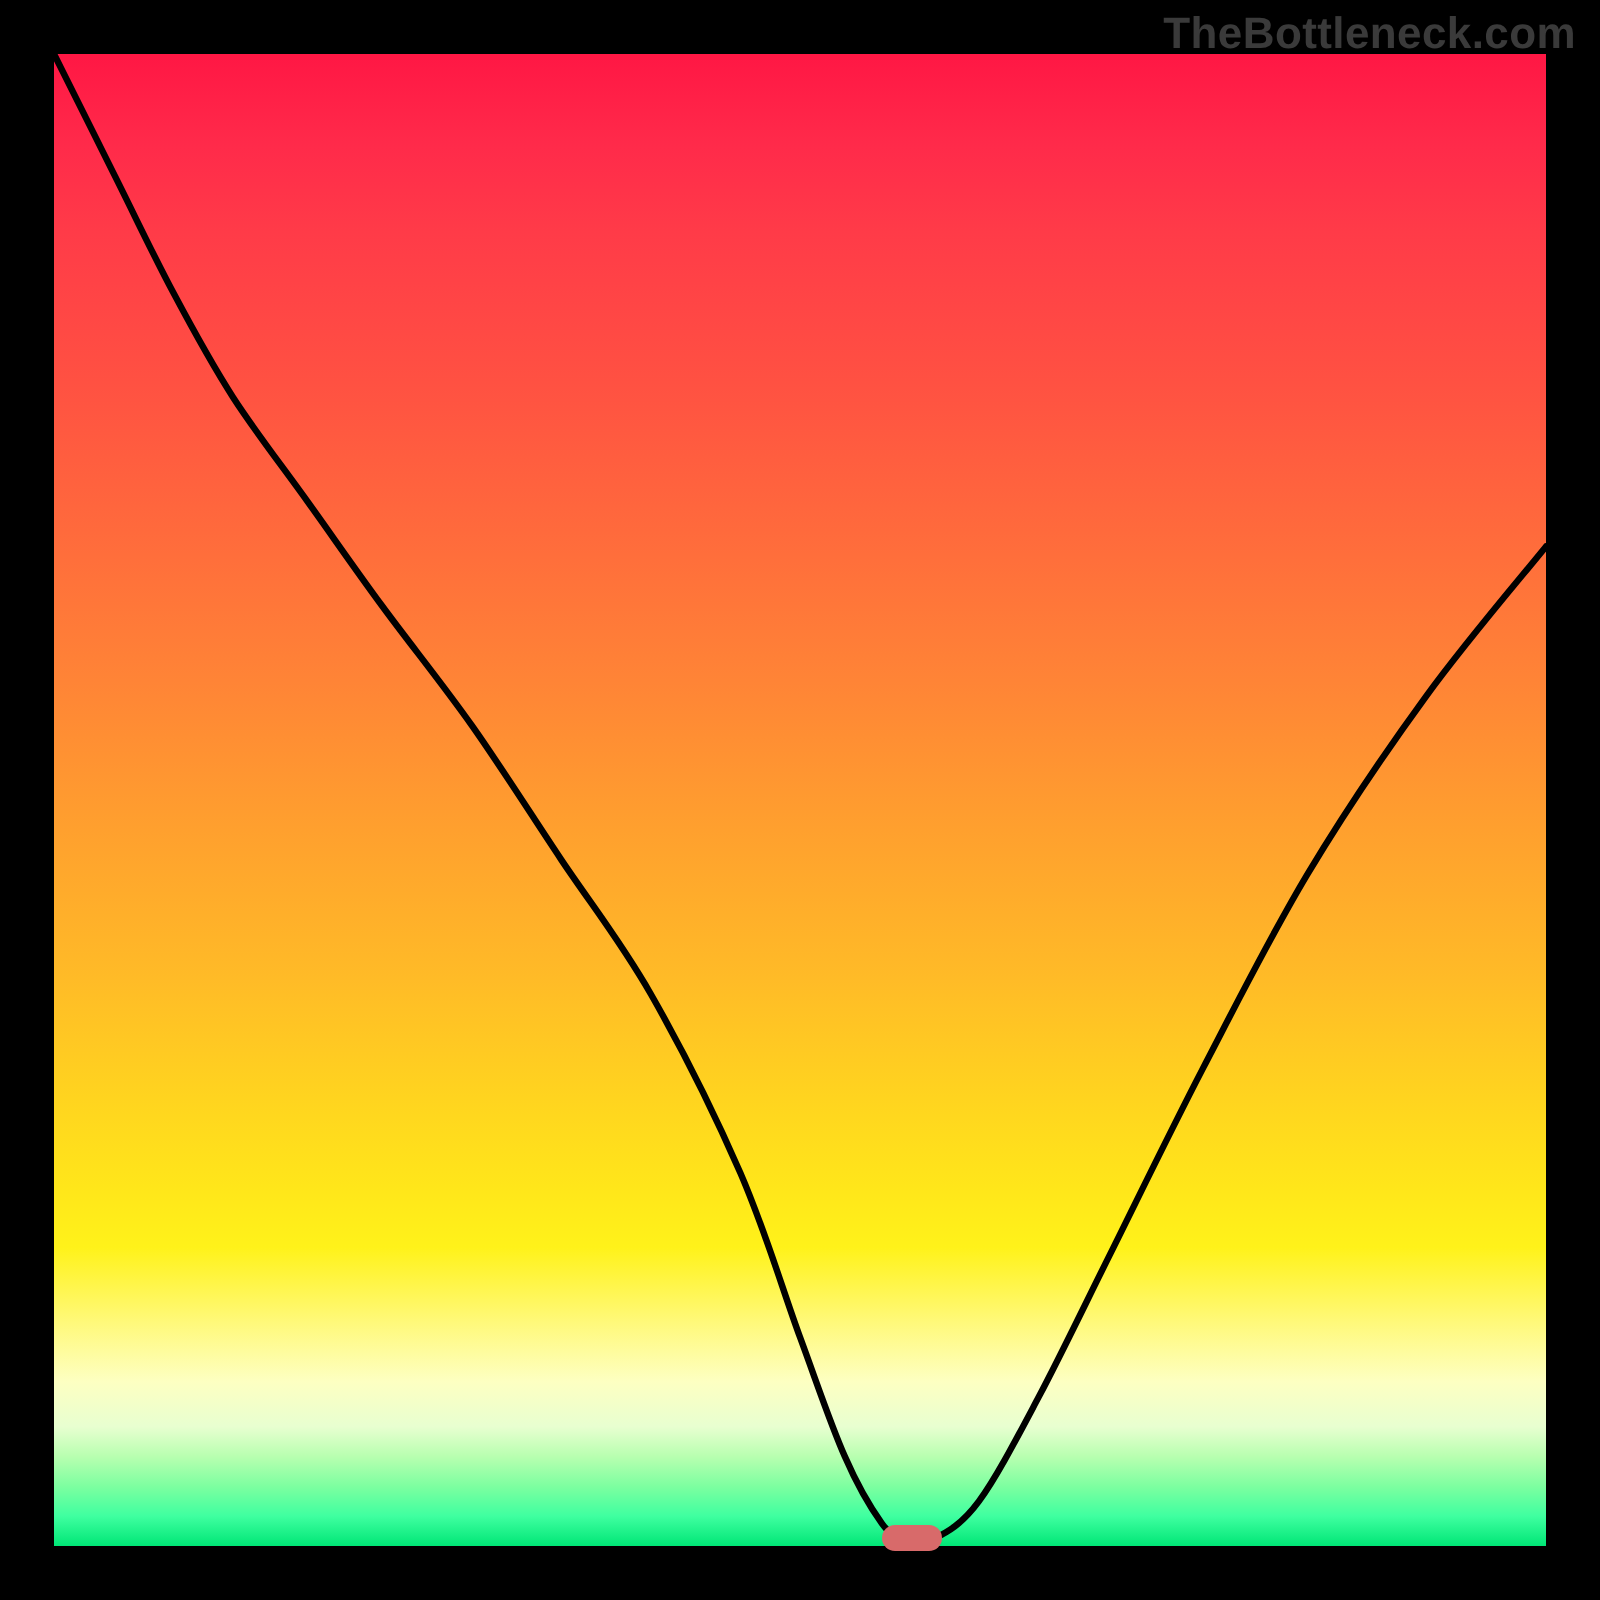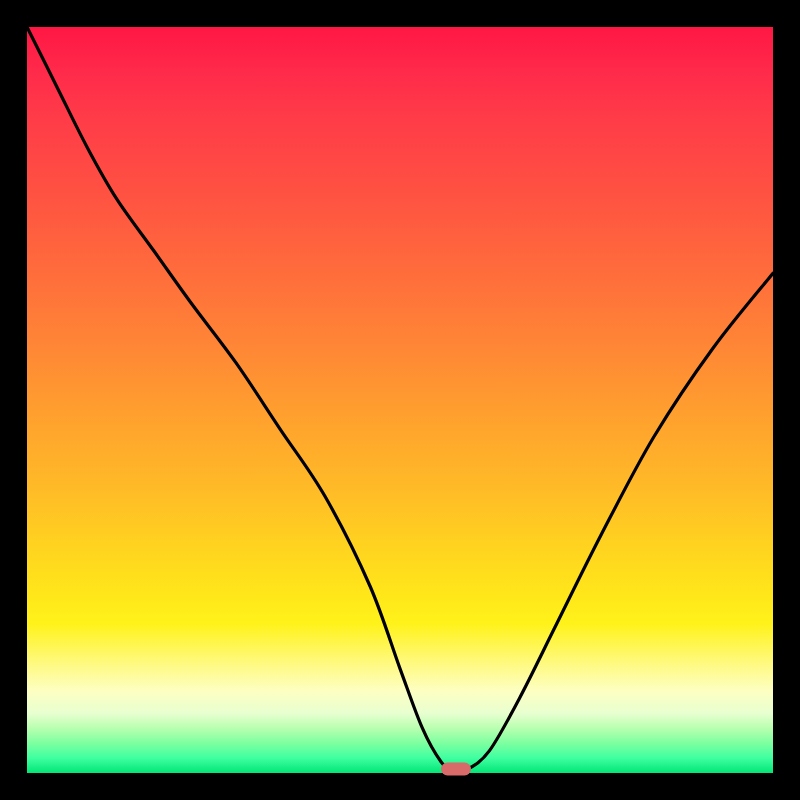--- a/index.html
+++ b/index.html
@@ -67,20 +67,21 @@
     height: 13px;
     border-radius: 8px;
     background: #d86a6a;
     transform: translate(-50%, -50%);
   }
 </style>
 </head>
 <body>
 
 <div class="frame">
+  <span class="watermark">TheBottleneck.com</span>
 
   <div class="plot">
     <svg viewBox="0 0 746 746" preserveAspectRatio="none">
       <path fill="none" stroke="#000" stroke-width="3.2" stroke-linecap="round" stroke-linejoin="round" d="M 0.0 0.0 C 5.0 9.9, 19.9 39.8, 29.8 59.7 C 39.8 79.6, 49.7 100.7, 59.7 119.4 C 69.6 138.0, 78.3 154.2, 89.5 171.6 C 100.7 189.0, 114.4 206.4, 126.8 223.8 C 139.3 241.2, 150.4 257.4, 164.1 276.0 C 177.8 294.7, 194.0 314.6, 208.9 335.7 C 223.8 356.8, 238.7 380.5, 253.6 402.8 C 268.6 425.2, 283.5 443.9, 298.4 470.0 C 313.3 496.1, 330.7 530.9, 343.2 559.5 C 355.6 588.1, 364.3 617.9, 373.0 641.6 C 381.7 665.2, 388.5 685.7, 395.4 701.2 C 402.2 716.8, 409.1 728.0, 414.0 734.8 C 419.0 741.6, 420.9 741.0, 425.2 742.3 C 429.6 743.5, 433.9 745.4, 440.1 742.3 C 446.4 739.2, 453.8 735.4, 462.5 723.6 C 471.2 711.8, 481.2 692.5, 492.4 671.4 C 503.6 650.3, 516.0 624.2, 529.7 596.8 C 543.3 569.4, 558.3 538.4, 574.4 507.3 C 590.6 476.2, 608.0 441.4, 626.6 410.3 C 645.3 379.2, 666.4 348.1, 686.3 320.8 C 706.2 293.4, 736.1 258.6, 746.0 246.2"></path>
     </svg>
     <div class="marker" style="left: 428.95px; top: 742.27px; background: rgb(216, 106, 106);"></div>
   </div>
 </div>
 
 </body></html>

